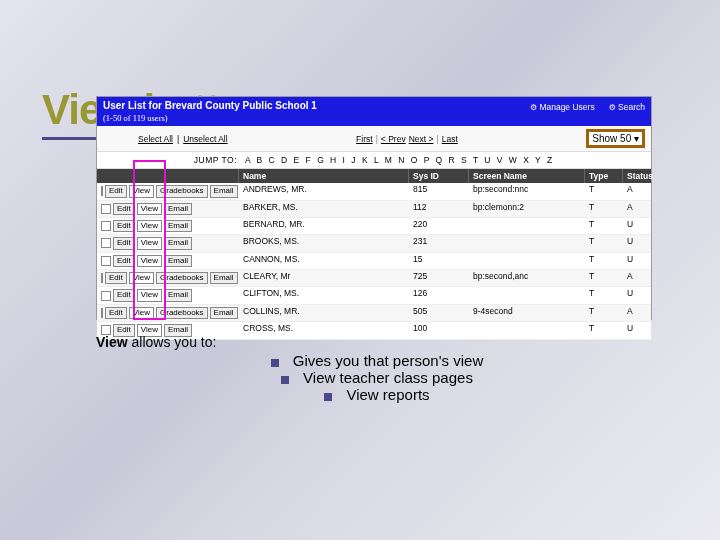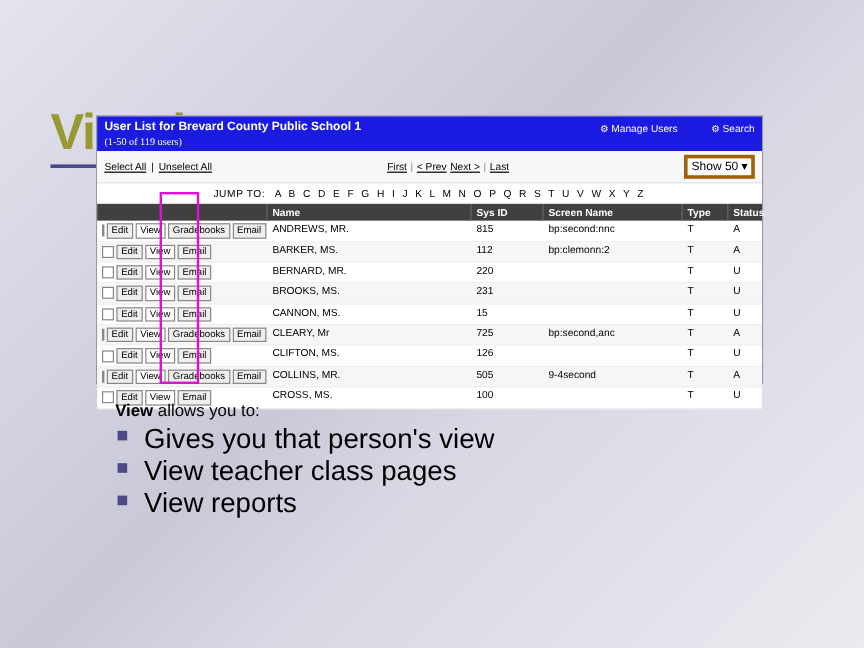--- a/index.html
+++ b/index.html
@@ -12,37 +12,37 @@
   }
   .title {
     position:absolute; left:42px; top:50px;
     font-family: Liberation Sans, sans-serif;
     font-weight:900; font-size:42px; color:#999933;
     letter-spacing:-1px;
     margin-top:36px;
   }
   .title .underline { border-bottom:3px solid #4a4a8a; padding-bottom:4px; }
   .shot {
-    position:absolute; left:80px; top:96px; width:556px; height:224px;
+    position:absolute; left:96px; top:96px; width:556px; height:224px;
     background:#fff; border:1px solid #999;
     font-size:9px; color:#000;
   }
   .bluebar {
     background:#1a1ae0; color:#fff; font-weight:bold;
     padding:3px 6px 3px 6px; font-size:10px;
     display:flex; justify-content:space-between; align-items:flex-start;
   }
   .bluebar .left { line-height:1.25; }
-  .bluebar .right { display:flex; gap:28px; font-weight:normal; font-size:8.5px; padding-top:2px;}
+  .bluebar .right { display:flex; gap:14px; font-weight:normal; font-size:8.5px; padding-top:2px;}
   .bluebar .right span::before { content:"\2699\00a0"; font-size:8px;}
   .toolbar {
     display:flex; justify-content:space-between; align-items:center;
     padding:3px 6px; border-bottom:1px solid #ddd; background:#f8f8f8;
   }
-  .toolbar .lks { display:flex; gap:4px; font-size:8.5px;}
+  .toolbar .lks { display:flex; gap:4px; font-size:8.5px;margin-left:35px;}
   .toolbar .lks a { text-decoration:underline; color:#000;}
   .toolbar .mid { font-size:8.5px; display:flex; gap:3px;}
   .toolbar .mid .sep { color:#888;}
   .toolbar .mid a { text-decoration:underline; color:#000;}
   .toolbar .showsel { font-size:10px; border:3px solid #a16207; padding:1px 3px; background:#fff;}
   .jumprow {
     text-align:center; font-size:8.5px; padding:3px 0; border-bottom:1px solid #ddd;
     letter-spacing:2px; background:#fff;
   }
   .jumprow .lbl { letter-spacing:0.5px; margin-right:4px;}
@@ -73,21 +73,21 @@
     position:absolute; left:133px; top:160px; width:33px; height:160px;
     border:2px solid #e010d0; pointer-events:none;
   }
   .explain {
     position:absolute; left:96px; top:334px; width:560px;
     font-family: Arial, sans-serif; color:#000;
   }
   .explain .lead { font-size:14px; }
   .explain .lead b { font-weight:bold;}
   .explain ul { list-style:none; margin:2px 0 0 0; padding:0;}
-  .explain li { font-size:23px; display:flex; align-items:flex-start;}
+  .explain li { font-size:15px; display:flex; align-items:flex-start;justify-content:center;}
   .explain li .sq {
     width:8px; height:8px; background:#4a4a8a; margin:7px 14px 0 2px; flex:none;
   }
 </style>
 </head>
 <body>
 
 <div class="title">
   <span class="underline">View button</span>
 </div>

